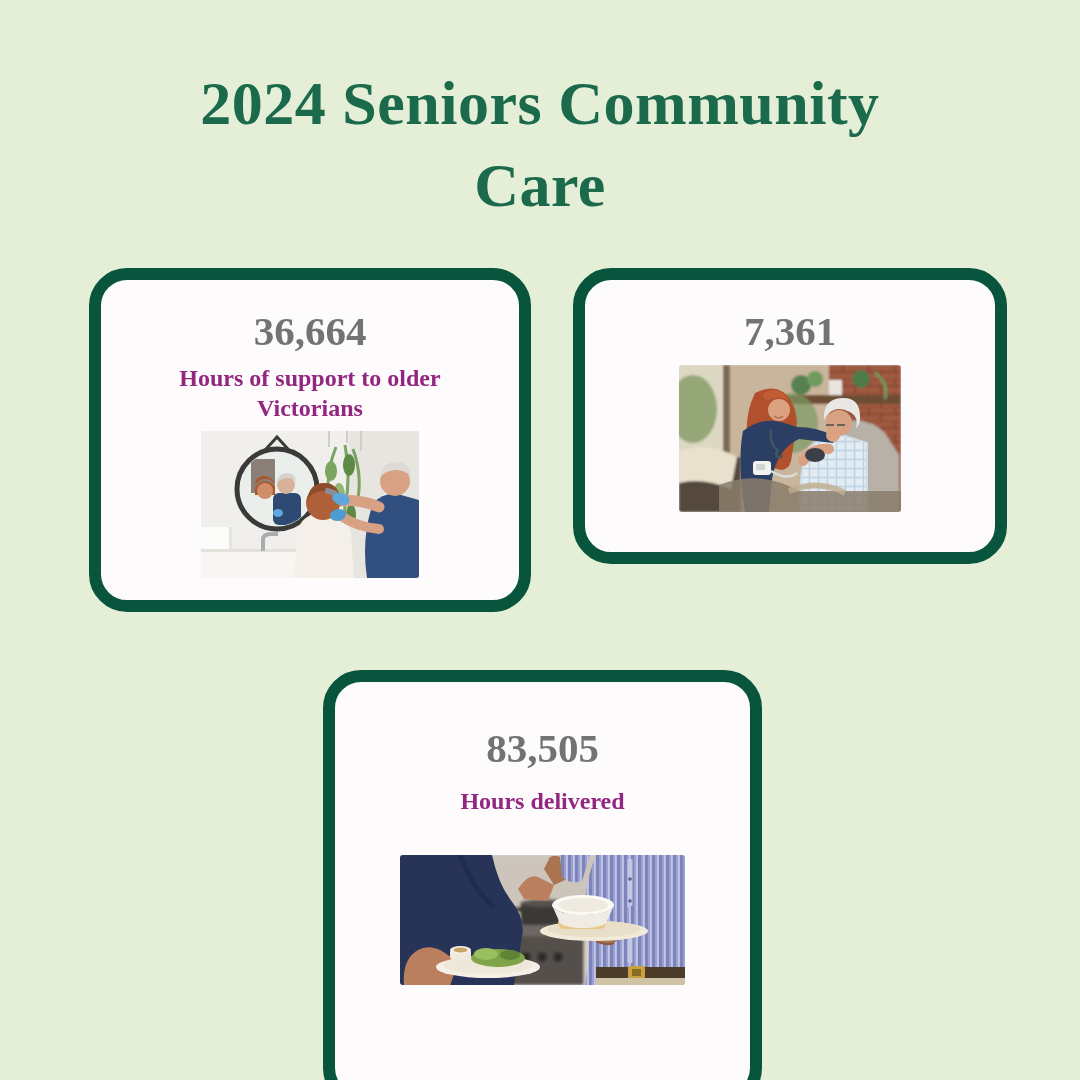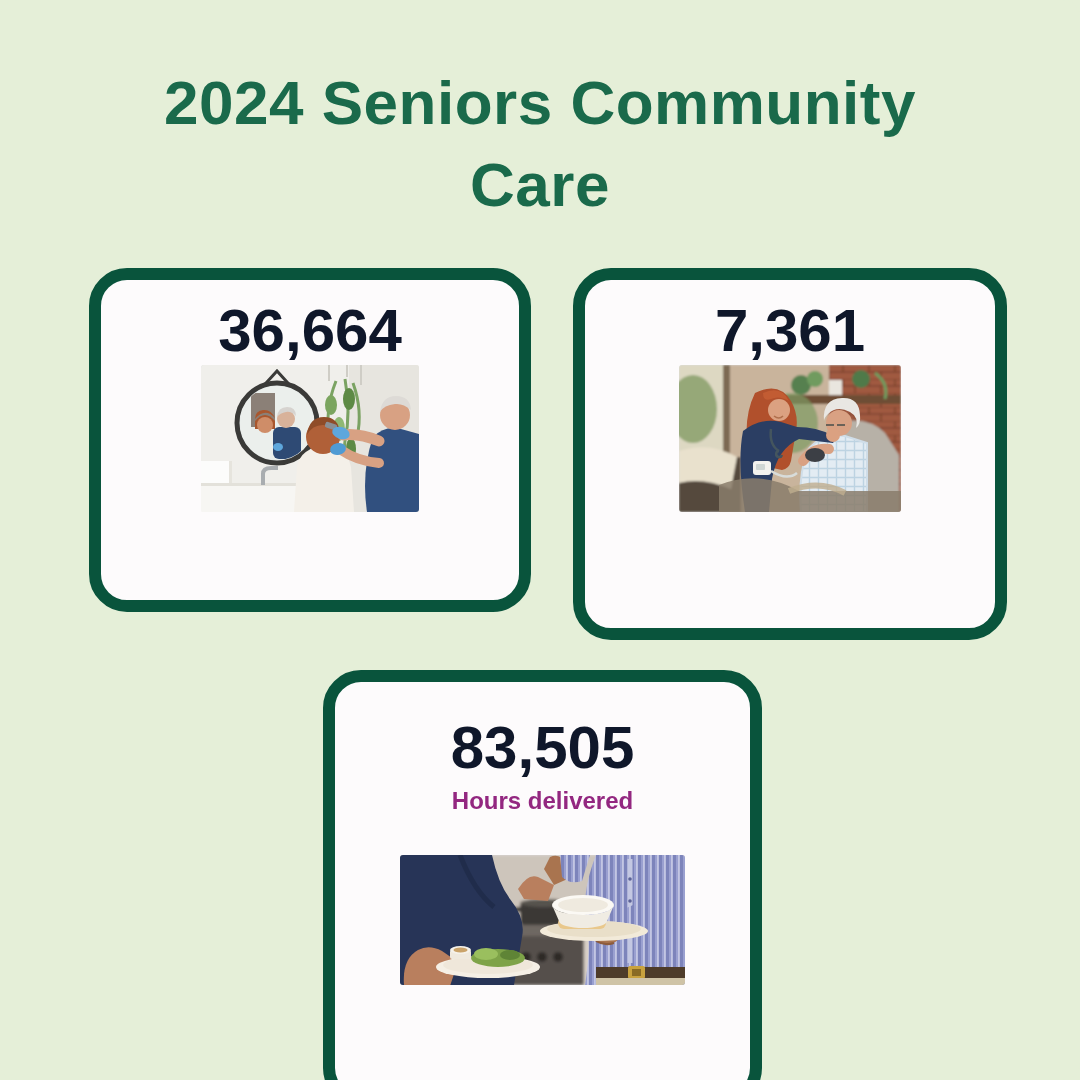--- a/index.html
+++ b/index.html
@@ -1,32 +1,32 @@
 <!DOCTYPE html>
 <html><head>
 <meta charset="utf-8">
 <style>
   html,body{margin:0;padding:0;background:#e5efd8;}
   .poster{
     position:relative;width:1080px;height:1080px;overflow:hidden;
-    background:#e5efd8;font-family:Liberation Sans, sans-serif;border-radius:17px;
+    background:#e5efd8;font-family:Liberation Serif, serif;border-radius:17px;
   }
   .title{
     position:absolute;top:62px;left:0;width:100%;text-align:center;
     color:#1a6a4b;font-weight:bold;font-size:62px;line-height:82px;letter-spacing:.5px;
   }
   .card{
     position:absolute;background:#fdfbfc;border:12px solid #09543c;border-radius:38px;
     box-sizing:border-box;display:flex;flex-direction:column;align-items:center;
   }
   .card1{left:89px;top:268px;width:442px;height:344px;}
-  .card2{left:573px;top:268px;width:434px;height:372px;}
+  .card2{left:573px;top:268px;width:434px;height:296px;}
   .card3{left:323px;top:670px;width:439px;height:436px;}
   .stat-value{
-    color:#0f172a;font-weight:bold;font-size:60px;line-height:52px;margin-top:25px;
+    color:#737373;font-weight:bold;font-size:41px;line-height:52px;margin-top:25px;
   }
   .card3 .stat-value{margin-top:40px;}
   .stat-label{
     color:#932780;font-weight:bold;font-size:24px;line-height:30px;margin-top:6px;
     max-width:352px;text-align:center;min-height:60px;
     display:flex;align-items:center;justify-content:center;
   }
   .card3 .stat-label{margin-top:12px;min-height:30px;}
   .photo{
     margin-top:8px;width:218px;height:147px;border-radius:3px;overflow:hidden;
@@ -41,20 +41,21 @@
 
 <div class="poster">
 
   <div class="title">
     <div>2024 Seniors Community</div>
     <div>Care</div>
   </div>
 
   <section class="card card1">
     <div class="stat-value">36,664</div>
+    <div class="stat-label">Hours of support to older Victorians</div>
     <div class="photo" role="img" aria-label="Carer wearing blue gloves brushing an older woman's hair in front of a round bathroom mirror">
       <svg viewBox="0 0 218 147" preserveAspectRatio="none" aria-hidden="true">
         <defs>
           <clipPath id="p1m">
               <circle cx="76" cy="58" r="37"></circle>
             </clipPath>
         </defs>
         <rect width="218" height="147" fill="#f0efeb"></rect>
         <rect x="148" width="70" height="147" fill="#e7e5df"></rect>
         <rect x="0" y="96" width="30" height="51" fill="#fcfcfb"></rect>

